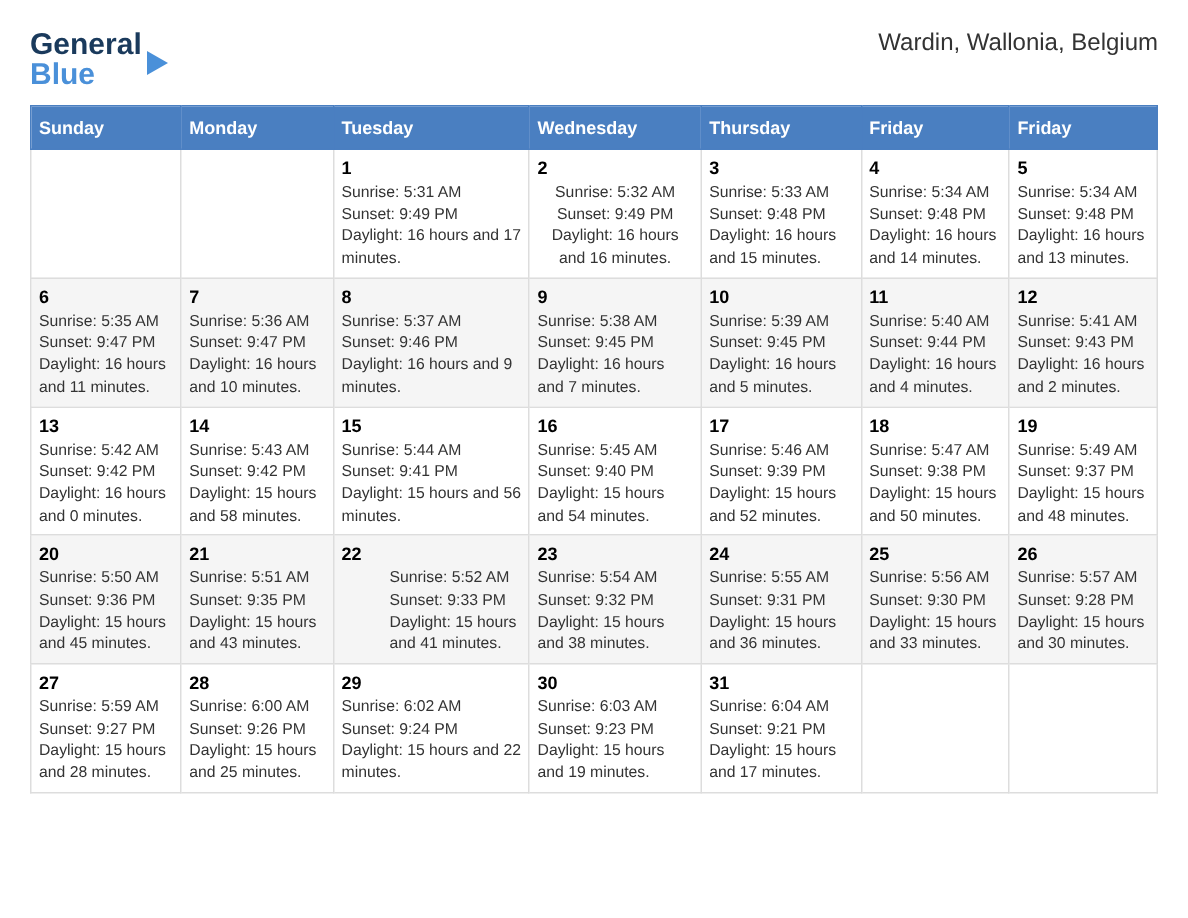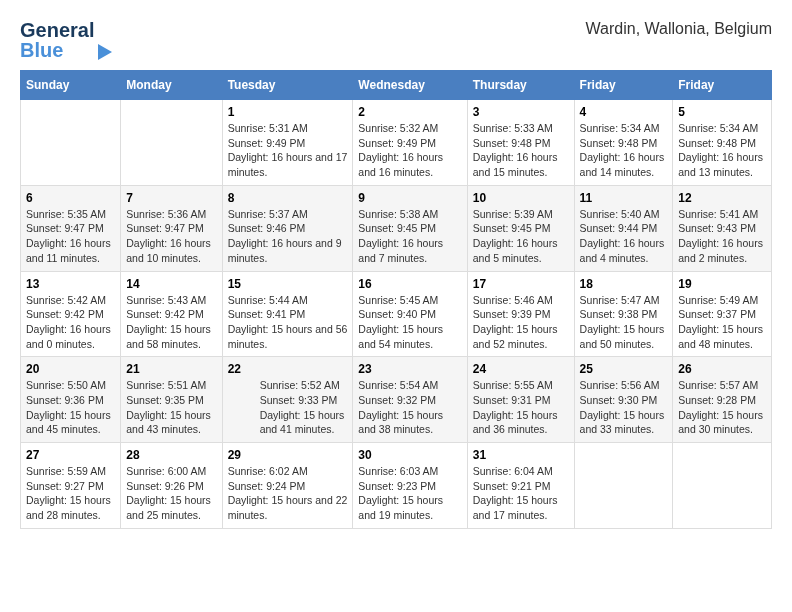--- a/index.html
+++ b/index.html
@@ -66,21 +66,21 @@
       display: block;
       margin-bottom: 2px;
     }
     .cell-content {
       font-size: 10.5px;
       color: #333;
       line-height: 1.4;
     }
     .logo-wrap {
       display: flex;
-      align-items: flex-end;
+      align-items: center;
     }
     .logo-text-wrap {
       display: flex;
       flex-direction: column;
     }
     .logo-general {
       font-size: 20px;
       font-weight: bold;
       color: #1a3a5c;
       line-height: 1;
@@ -134,21 +134,21 @@
         <td></td>
         <td></td>
         <td>
           <span class="day-num">1</span>
           <div class="cell-content" style="white-space: pre-line;">Sunrise: 5:31 AM
 Sunset: 9:49 PM
 Daylight: 16 hours and 17 minutes.</div>
         </td>
         <td>
           <span class="day-num">2</span>
-          <div class="cell-content" style="white-space: pre-line;">Sunrise: 5:32 AM
+          <div class="cell-content" style="white-space: pre-line; text-align: center;">Sunrise: 5:32 AM
 Sunset: 9:49 PM
 Daylight: 16 hours and 16 minutes.</div>
         </td>
         <td>
           <span class="day-num">3</span>
           <div class="cell-content" style="white-space: pre-line;">Sunrise: 5:33 AM
 Sunset: 9:48 PM
 Daylight: 16 hours and 15 minutes.</div>
         </td>
         <td>

